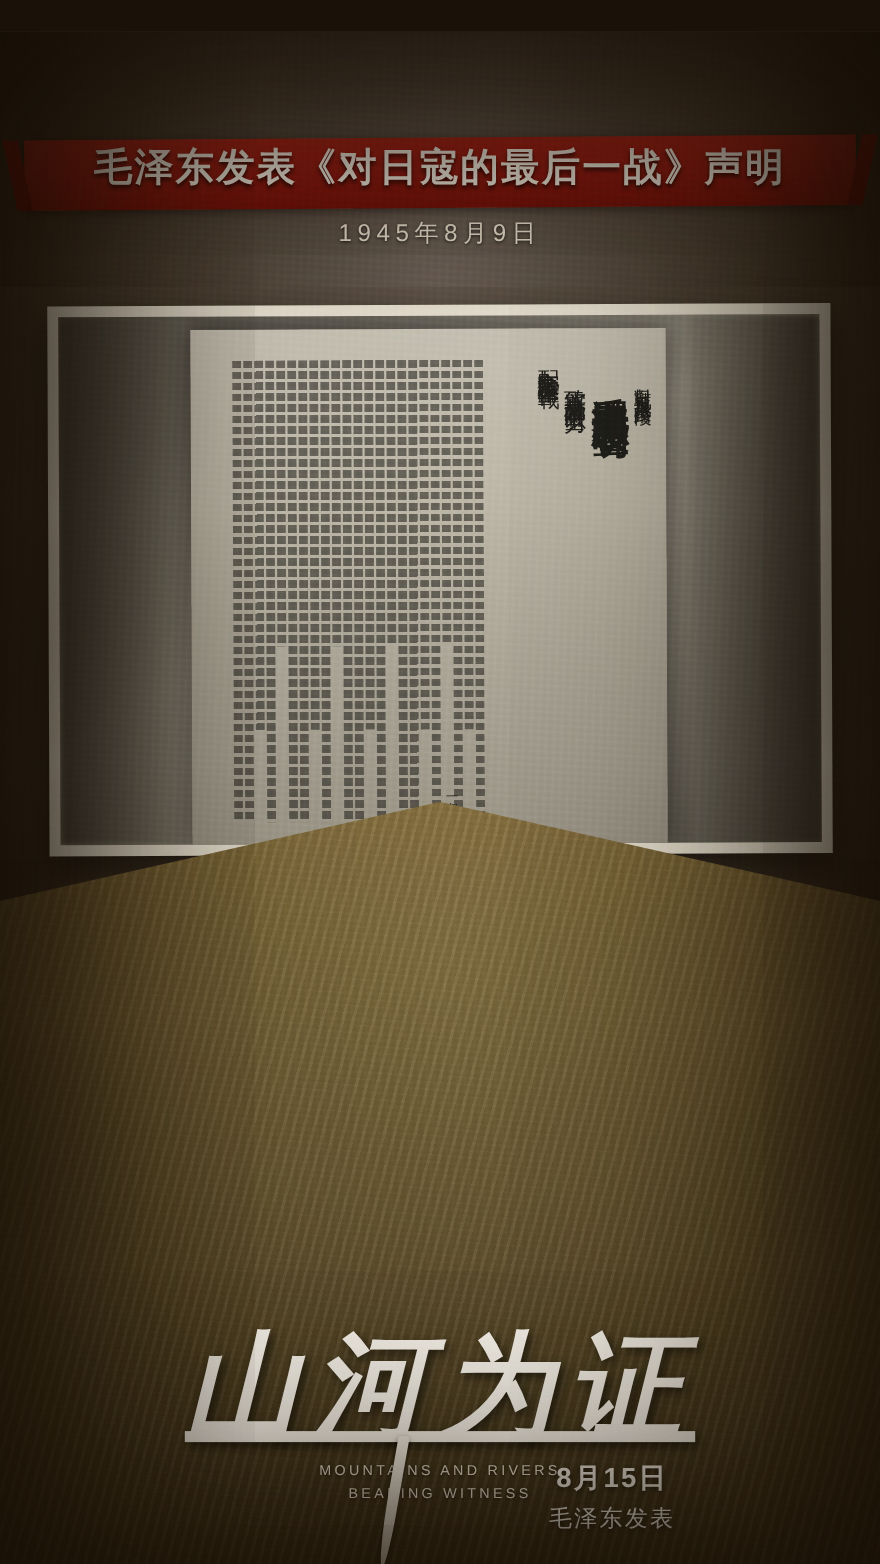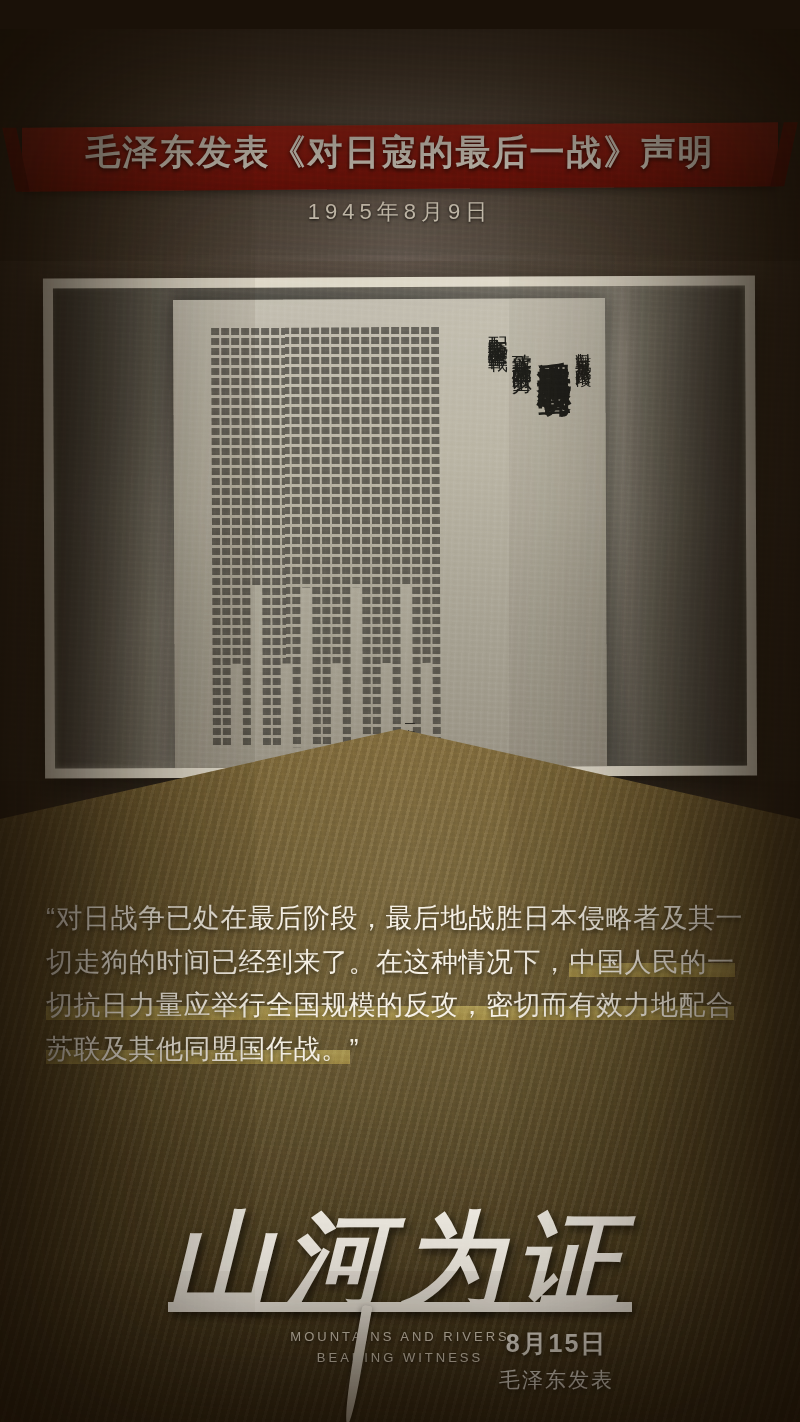--- a/index.html
+++ b/index.html
@@ -334,23 +334,20 @@
           <div class="vcol"></div>
         </div>
         <div class="sign">一九四五年八月九日  毛澤東</div>
       </div>
     </div>
   </div>
 
   <div class="kraft"></div>
   <div class="kraft-shade"></div>
 
-  <div class="quote">
-    <span>“对日战争已处在最后阶段，最后地战胜日本侵略者及其一切走狗的时间已经到来了。在这种情况下，</span><span class="hl">中国人民的一切抗日力量应举行全国规模的反攻，密切而有效力地配合苏联及其他同盟国作战。</span><span>”</span>
-  </div>
 
   <div class="brand">
     <div class="brand-cn">山河为证</div>
     <div class="brand-en">
       <div>MOUNTAINS AND RIVERS</div>
       <div>BEARING WITNESS</div>
     </div>
     <div class="stroke-mark"></div>
     <div class="brand-right">
       <div class="brand-date">8月15日</div>

